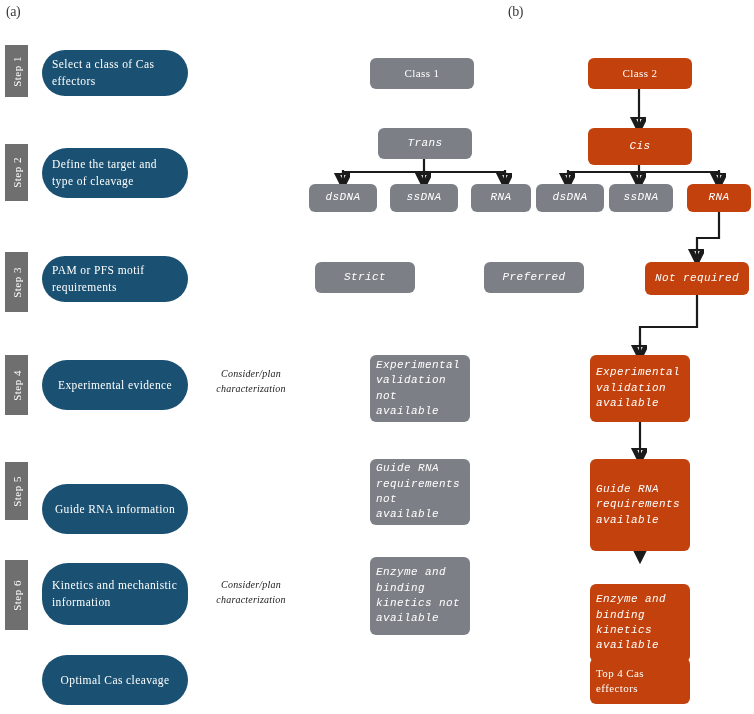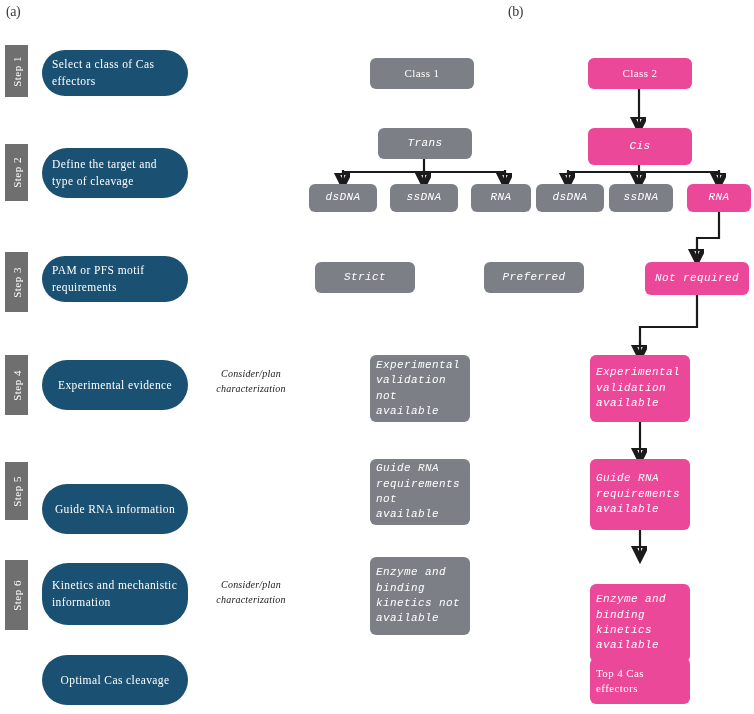--- a/index.html
+++ b/index.html
@@ -41,21 +41,21 @@
 
   
   .node{
     position:absolute;border-radius:6px;color:#ffffff;
     display:flex;align-items:center;justify-content:center;text-align:left;
     font-size:11px;line-height:1.4;letter-spacing:0.4px;
     padding:0 6px;box-sizing:border-box;
     font-family:"Liberation Serif","DejaVu Serif",serif;
   }
   .node.gray{background:#7c8086;}
-  .node.blue{background:#ec4899;}
+  .node.blue{background:#c2410c;}
   .node.ital{font-style:italic;font-family:Liberation Mono, monospace;}
 
   svg.wires{position:absolute;left:0;top:0;width:754px;height:714px;
             pointer-events:none;}
   svg.wires path,svg.wires line{stroke:#1b1b1b;stroke-width:2.2;fill:none;}
 </style>
 </head>
 <body>
 
 <div class="panel-label" style="left:6px;top:4px;">(a)</div>
@@ -138,18 +138,18 @@
 <div class="node blue ital" style="left:687px;top:184px;width:64px;height:28px;">RNA</div>
 
 <div class="node gray ital" style="left:315px;top:262px;width:100px;height:31px;">Strict</div>
 <div class="node gray ital" style="left:484px;top:262px;width:100px;height:31px;">Preferred</div>
 <div class="node blue ital" style="left:645px;top:262px;width:104px;height:33px;">Not required</div>
 
 <div class="node gray ital" style="left:370px;top:355px;width:100px;height:67px;">Experimental validation not available</div>
 <div class="node blue ital" style="left:590px;top:355px;width:100px;height:67px;">Experimental validation available</div>
 
 <div class="node gray ital" style="left:370px;top:459px;width:100px;height:66px;">Guide RNA requirements not available</div>
-<div class="node blue ital" style="left:590px;top:459px;width:100px;height:71px;">Guide RNA requirements available</div>
+<div class="node blue ital" style="left:590px;top:459px;width:100px;height:92px;">Guide RNA requirements available</div>
 
 <div class="node gray ital" style="left:370px;top:557px;width:100px;height:78px;">Enzyme and binding kinetics not available</div>
 <div class="node blue ital" style="left:590px;top:584px;width:100px;height:78px;">Enzyme and binding kinetics available</div>
 
 <div class="node blue" style="left:590px;top:658px;width:100px;height:46px;">Top 4 Cas effectors</div>
 
 </body></html>

